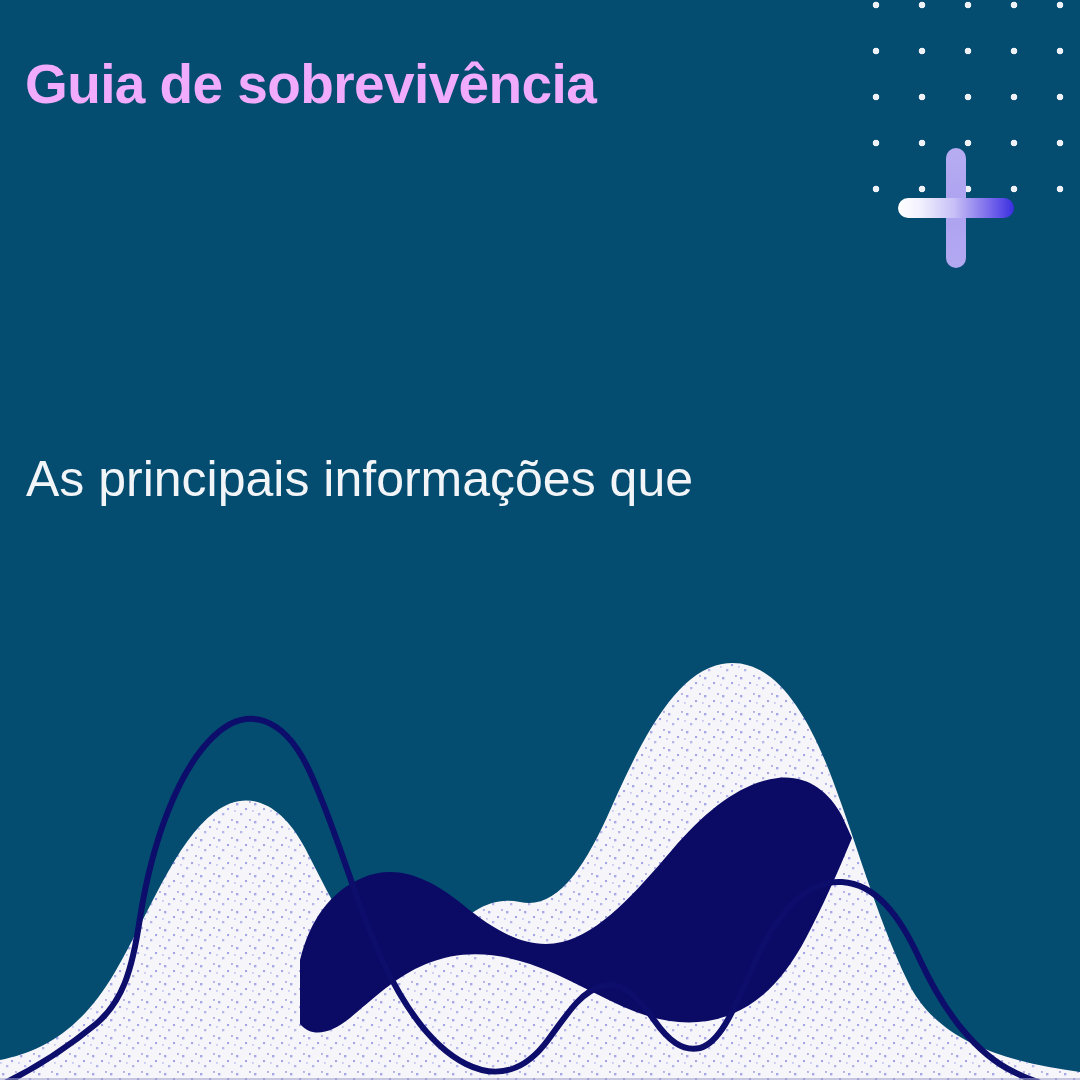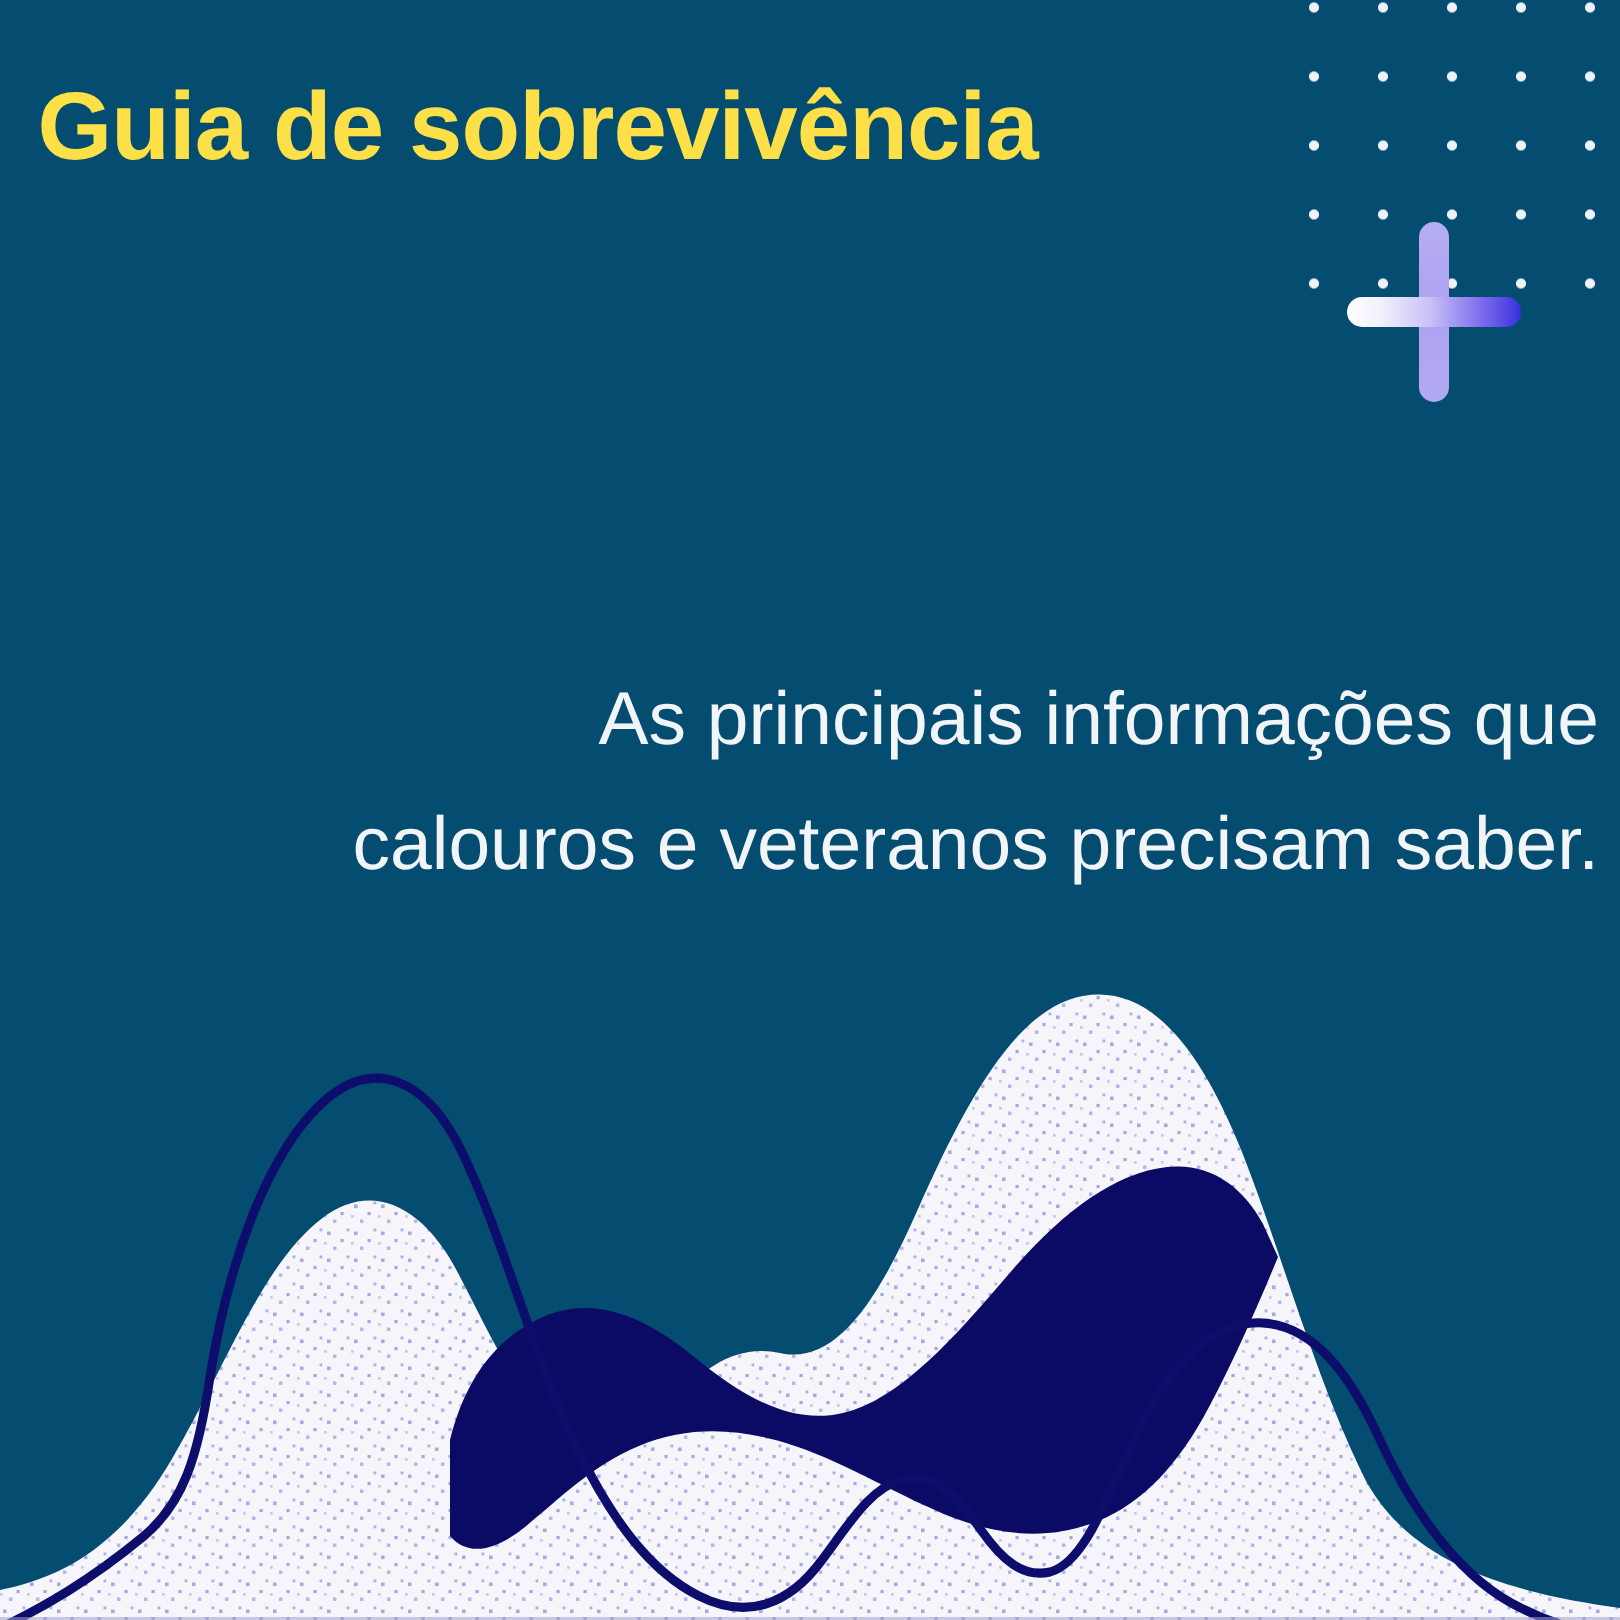--- a/index.html
+++ b/index.html
@@ -49,40 +49,40 @@
     width:20px; height:120px;
     border-radius:10px;
     background:linear-gradient(180deg,#b6adf2 0%,#ada2f0 50%,#b3a9f2 100%);
   }
 
   
   .headline {
     position:absolute;
     left:25px; top:38px;
     width:880px;
-    color:#fde047;
-    font-size:64px;
+    color:#f0abfc;
+    font-size:55px;
     font-weight:700;
     line-height:93px;
     letter-spacing:-0.6px;
   }
   .headline .hl-line { display:block; white-space:nowrap; }
 
   
   .subheadline {
     position:absolute;
     left:26px; top:438px;
     width:1040px;
     color:#f2f5f8;
     font-size:50px;
     font-weight:400;
     line-height:83px;
     letter-spacing:0px;
   }
-  .subheadline .sub-line { display:block; white-space:nowrap;text-align:right; }
+  .subheadline .sub-line { display:block; white-space:nowrap; }
 
   
   .wave-art {
     position:absolute;
     left:0px; bottom:0px;
     width:1080px; height:460px;
   }
   .wave-art svg { display:block; width:1080px; height:460px; }
 
   .bottom-hairline {
@@ -103,21 +103,20 @@
     <div class="plus-bar-v"></div>
     <div class="plus-bar-h"></div>
   </div>
 
   <h1 class="headline">
     <span class="hl-line">Guia de sobrevivência</span>
   </h1>
 
   <p class="subheadline">
     <span class="sub-line">As principais informações que</span>
-    <span class="sub-line">calouros e veteranos precisam saber.</span>
   </p>
 
   <div class="wave-art">
     <svg viewBox="0 0 1080 460" preserveAspectRatio="none" xmlns="http://www.w3.org/2000/svg">
       <defs>
         <pattern id="speckle" width="18" height="18" patternUnits="userSpaceOnUse">
           <rect width="18" height="18" fill="#f6f6fa"></rect>
           <rect x="2" y="3" width="2.4" height="2.4" fill="#9a9ae4" opacity="0.85"></rect>
           <rect x="11" y="8" width="2.1" height="2.1" fill="#8888de" opacity="0.75"></rect>
           <rect x="6" y="13" width="2.3" height="2.3" fill="#a5a5e8" opacity="0.8"></rect>

